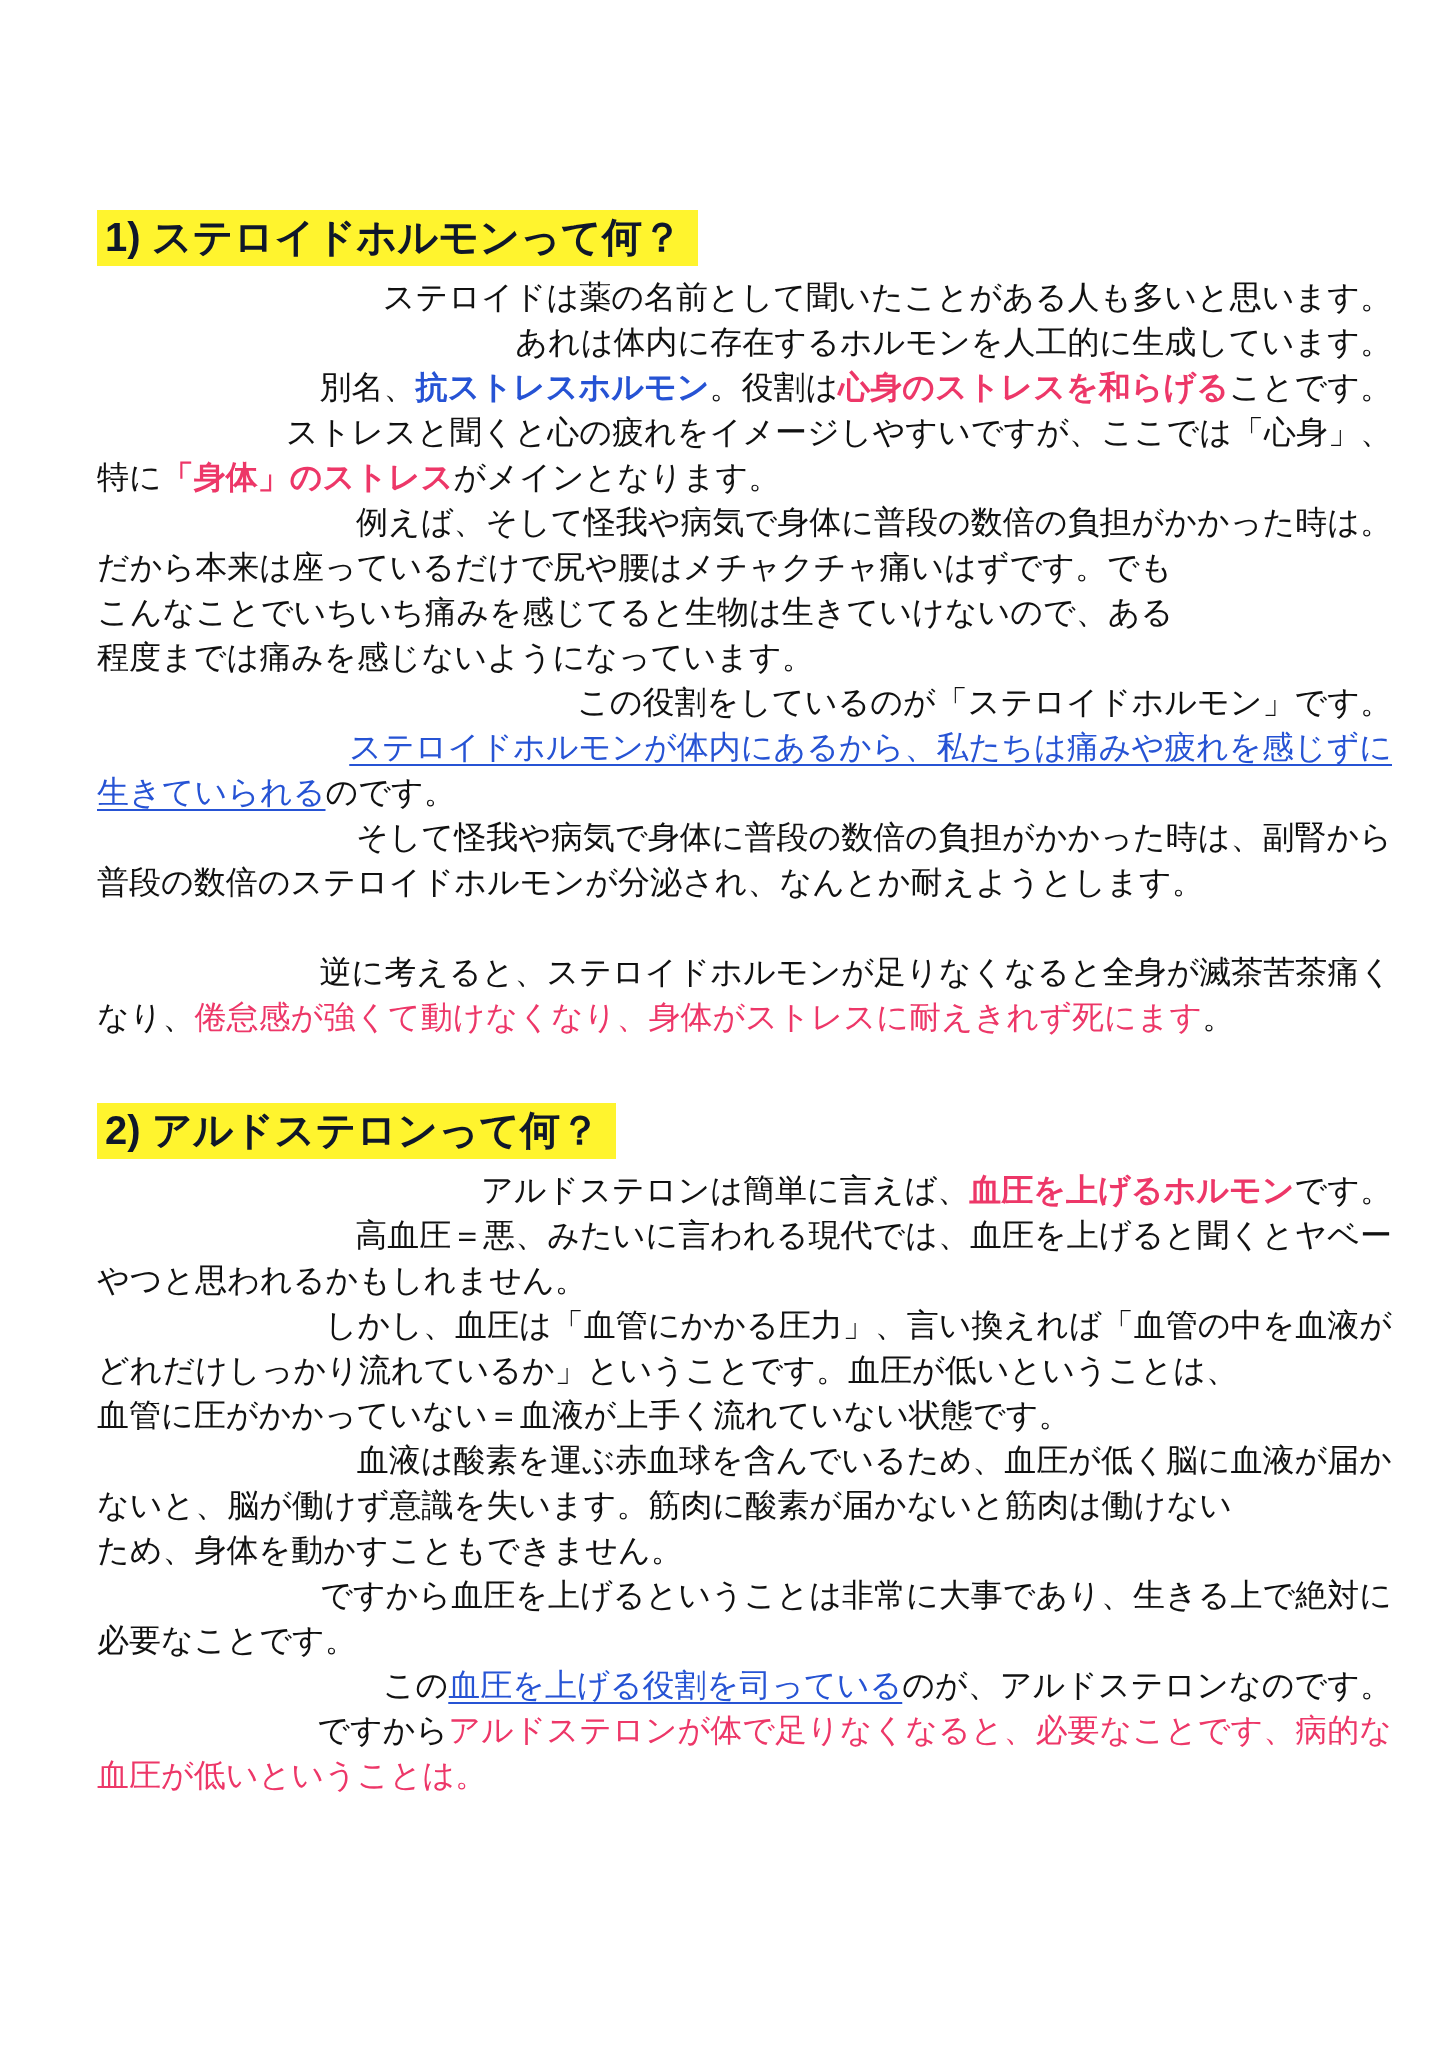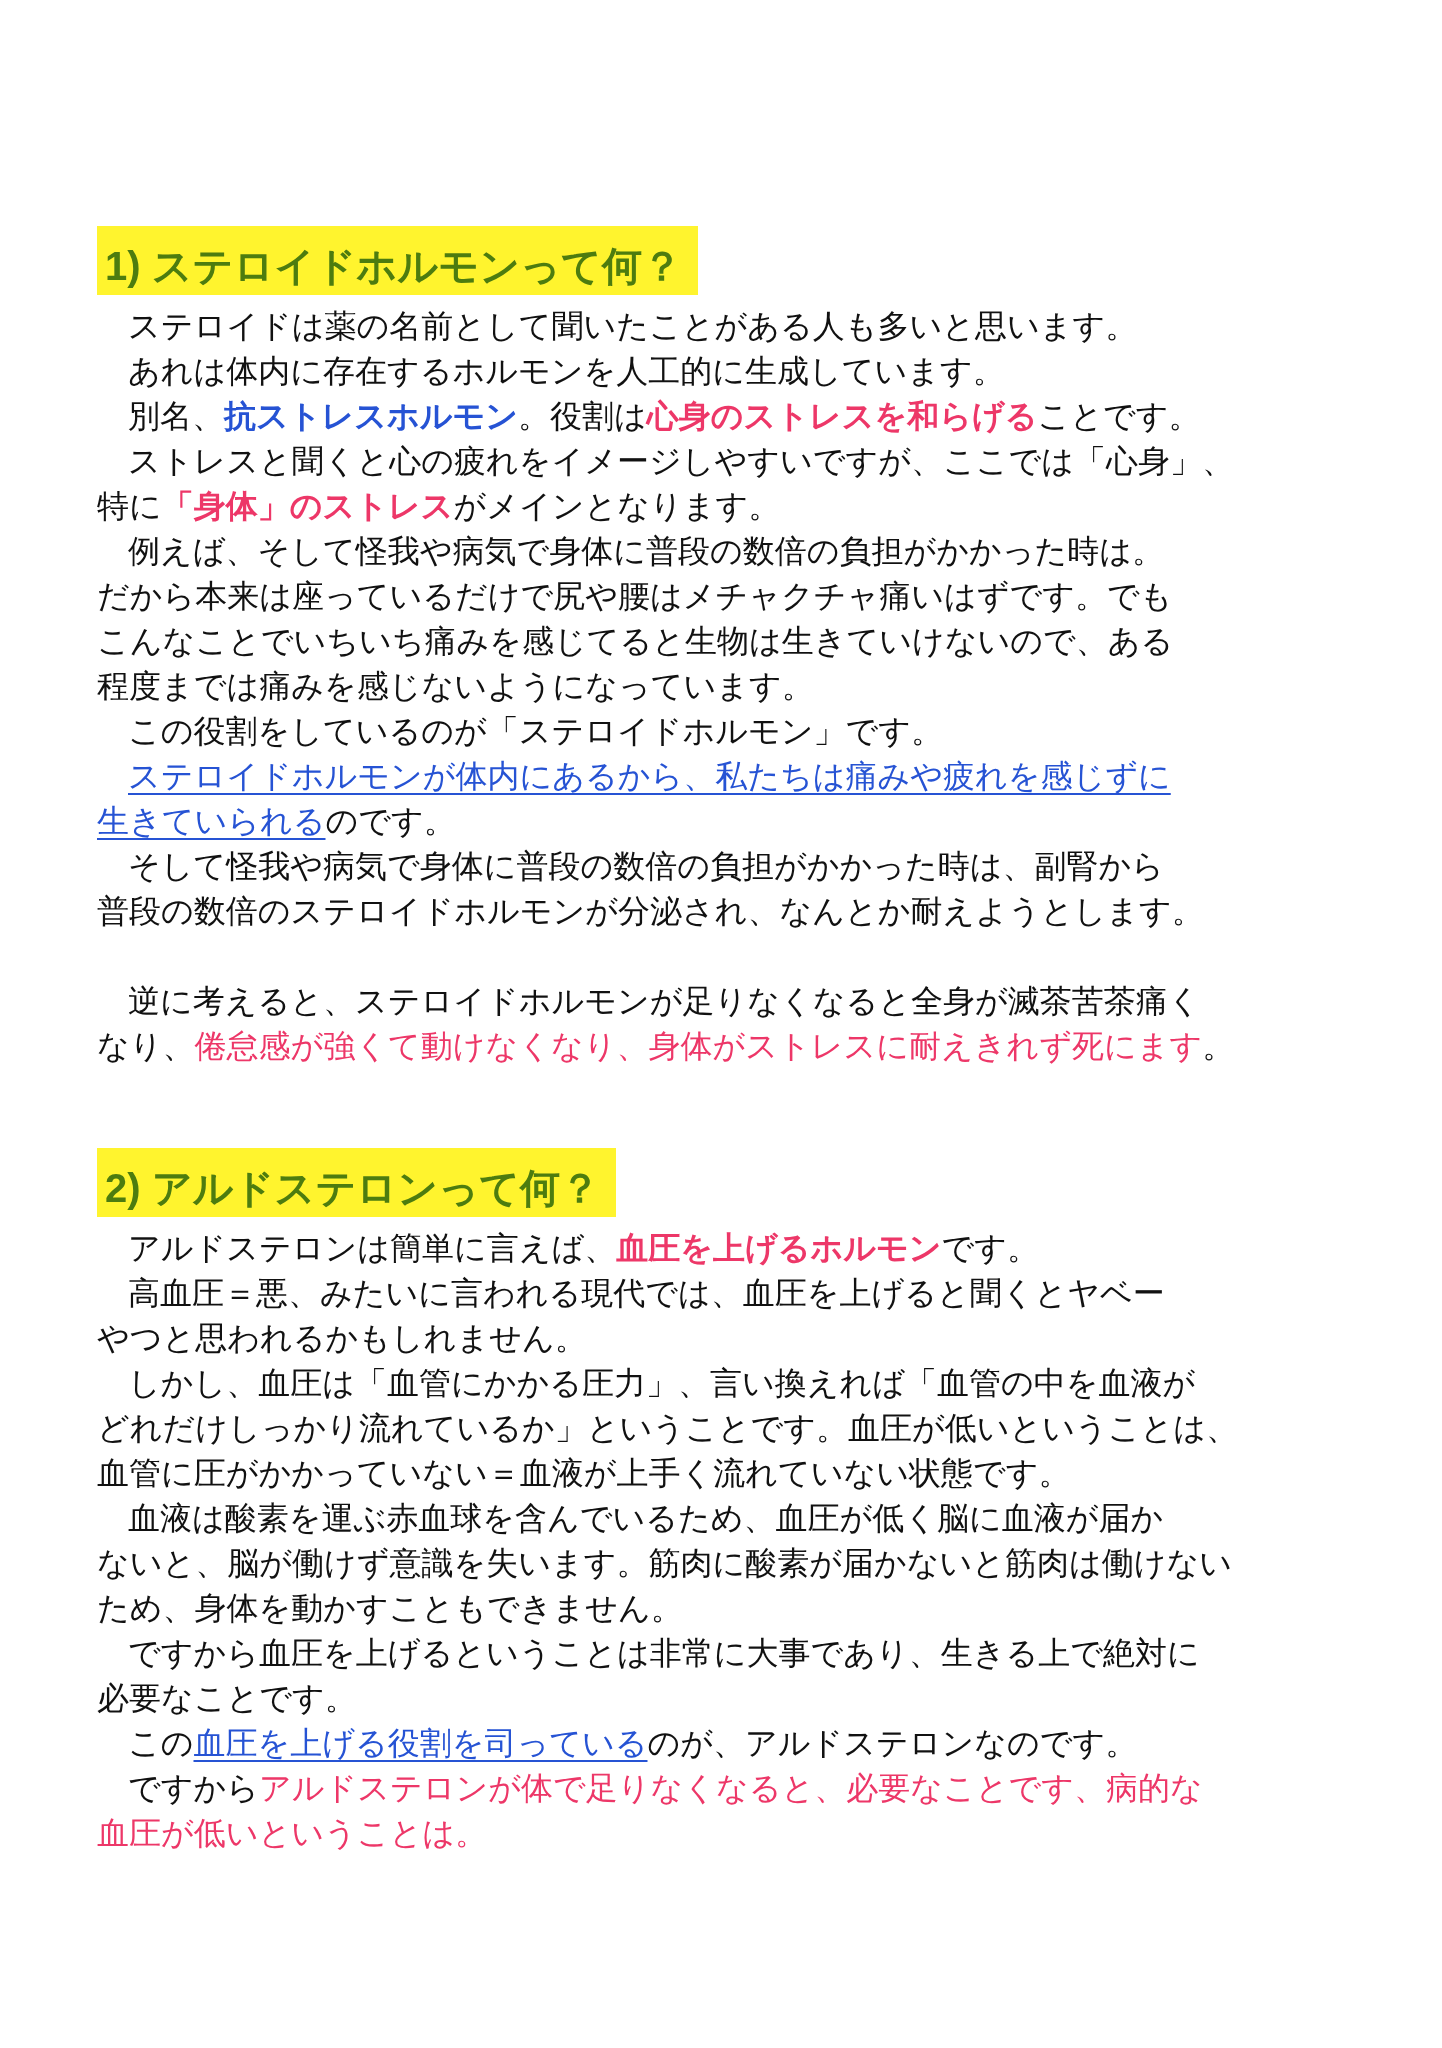--- a/index.html
+++ b/index.html
@@ -11,27 +11,26 @@
     overflow:hidden;
   }
   .page{
     box-sizing:border-box;
     padding:210px 50px 0 97px;
   }
   h2{margin:0 0 9px 0;font-size:40px;line-height:44px;font-weight:bold;}
   .hl{
     display:inline-block;
     background:var(--yellow,#FFF42E);
-    padding:18px 16px 7px 8px;
-    color:#4d7c0f;
-    margin-top:16px;
+    padding:5px 16px 7px 8px;
+    color:#0f172a;
   }
   .lines{font-size:32px;line-height:45px;}
   .line{height:45px;white-space:nowrap;}
-  .line.indent{padding-left:31px;}
+  .line.indent{padding-left:31px;text-align:right;}
   .line.blank{height:45px;}
   .seg-n{color:#111;}
   .seg-pb{color:var(--pink,#ED3768);font-weight:bold;}
   .seg-p{color:var(--pink,#ED3768);}
   .seg-bb{color:var(--blue,#2653D4);font-weight:bold;}
   .seg-bu{
     color:var(--blue,#2653D4);
     text-decoration:underline;
     text-decoration-thickness:2px;
     text-underline-offset:6px;

